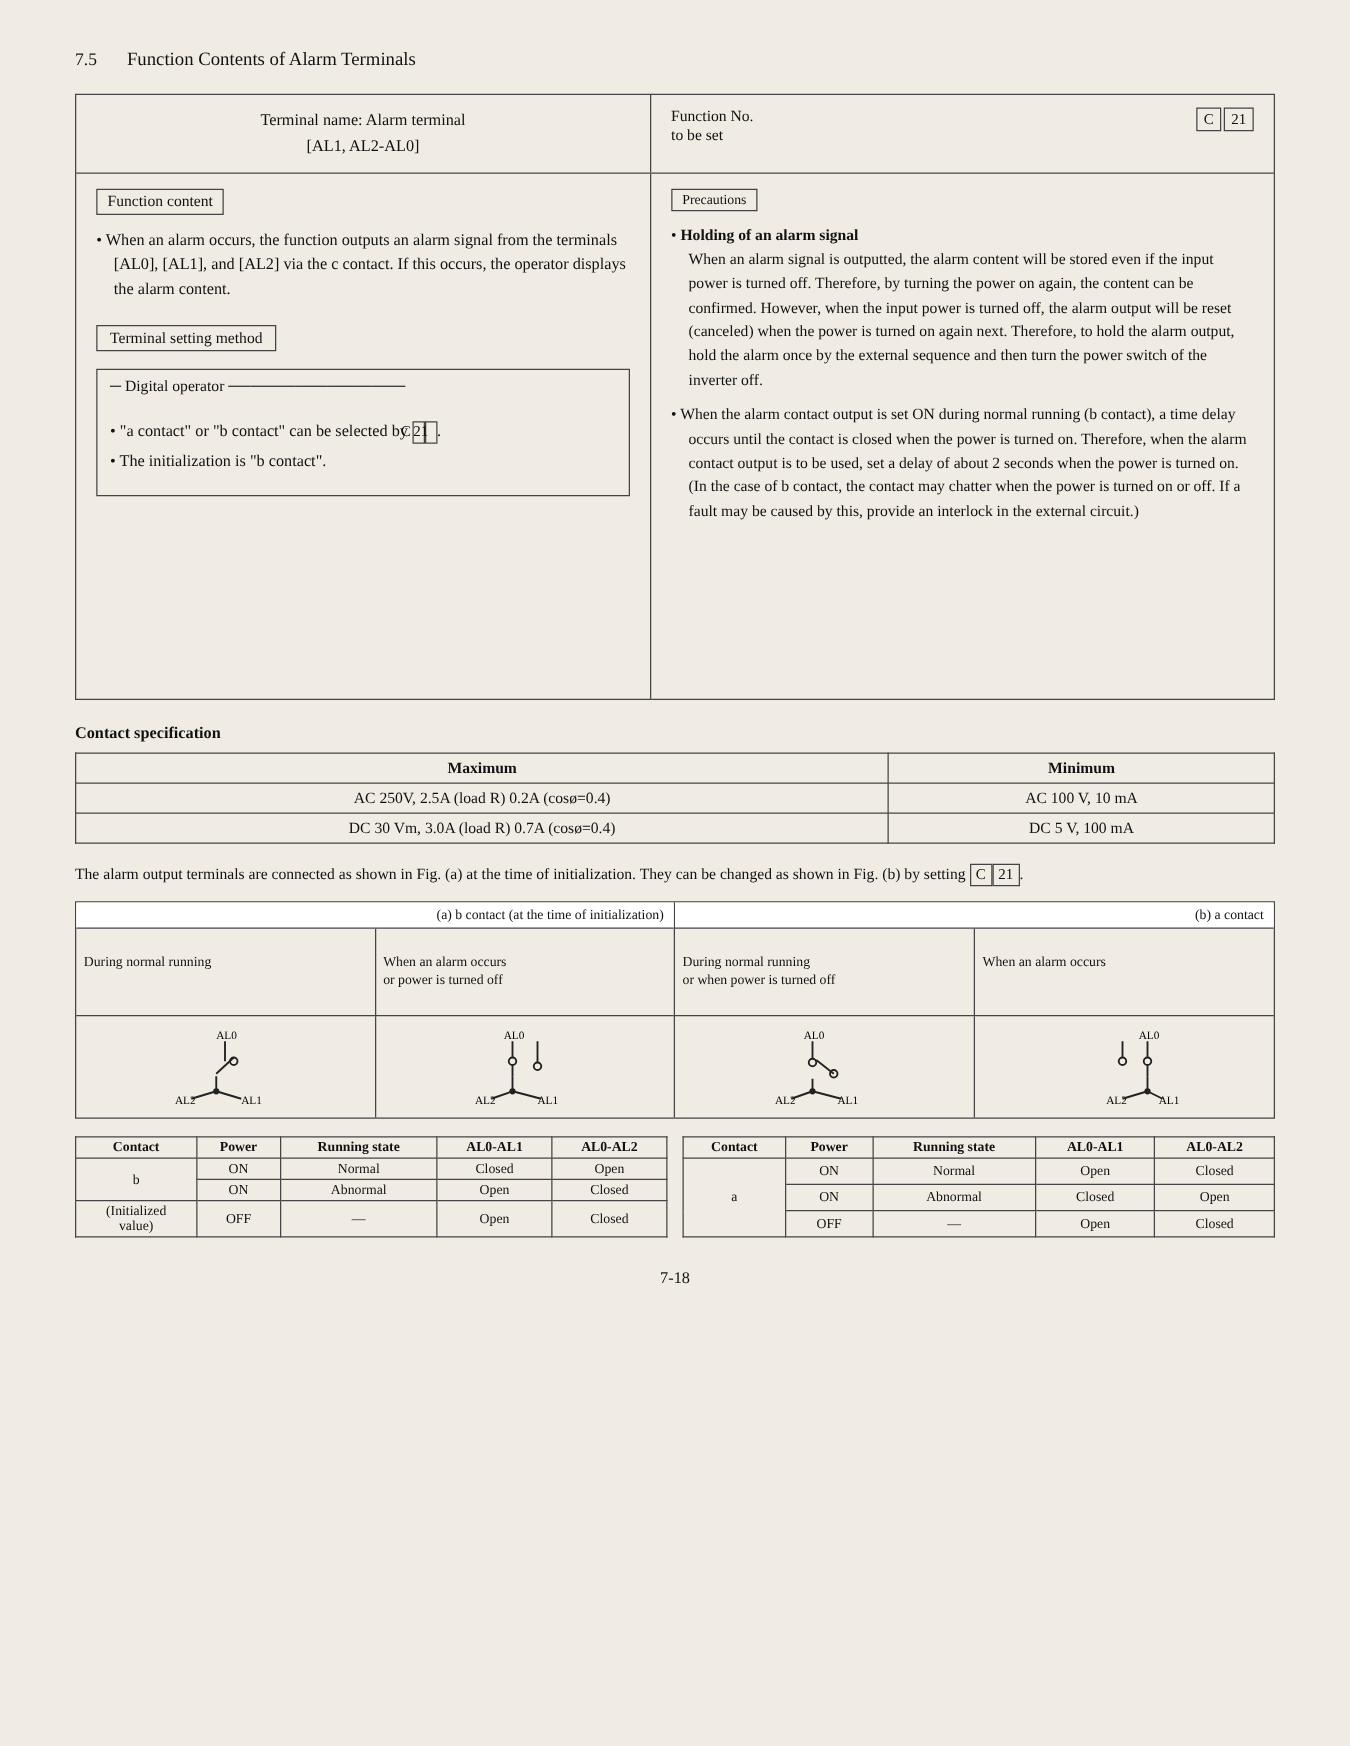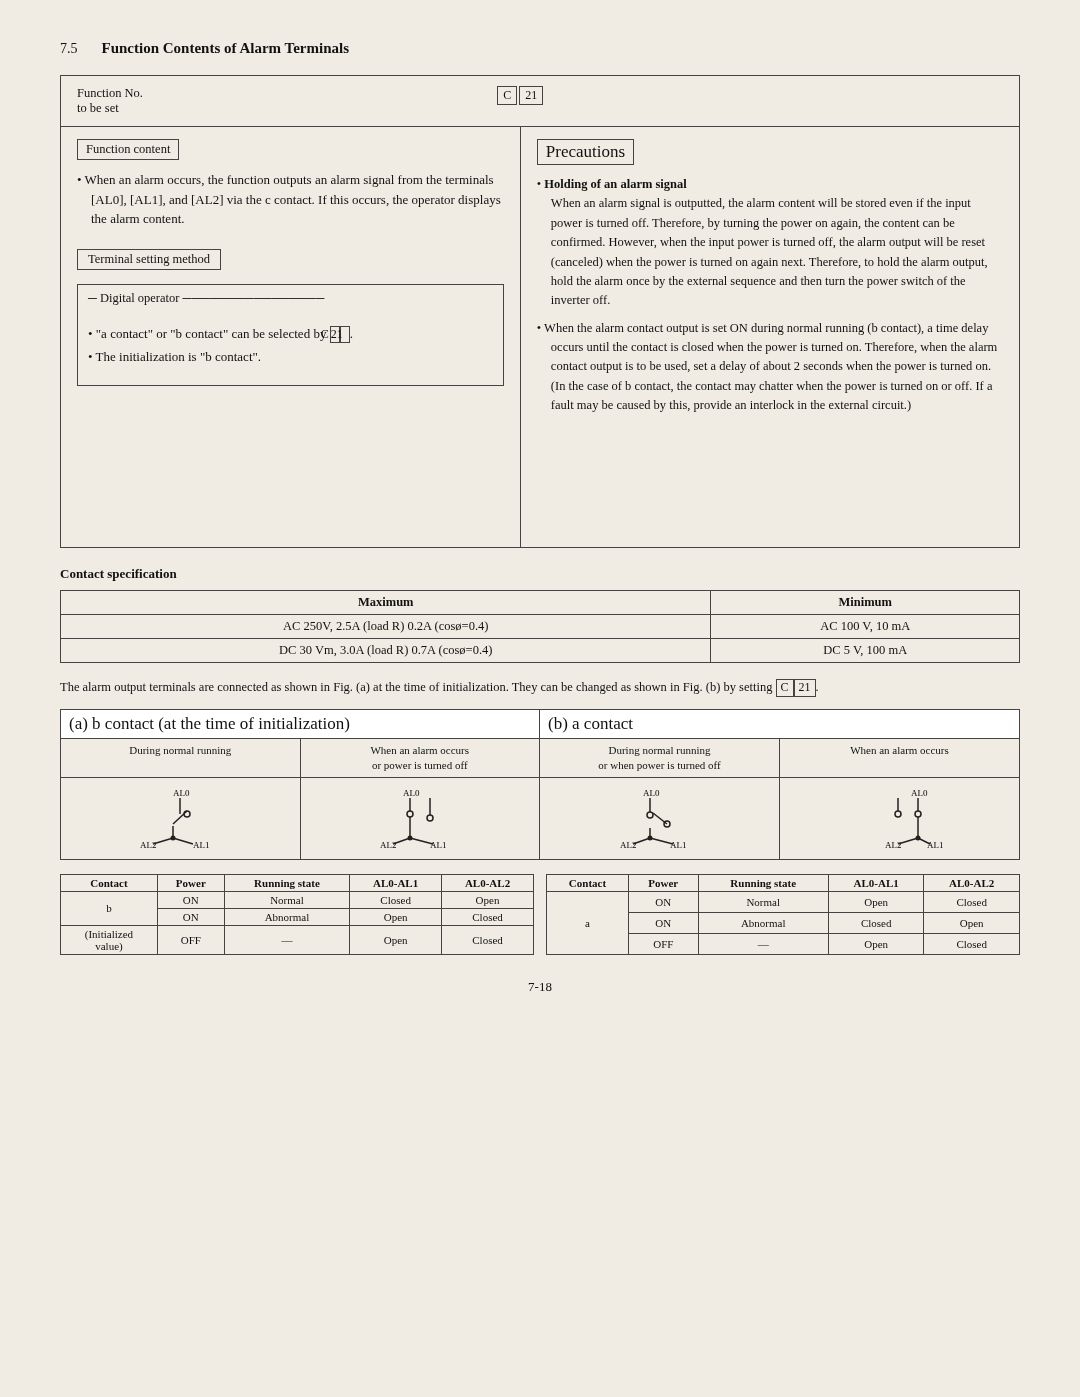--- a/index.html
+++ b/index.html
@@ -17,21 +17,21 @@
       align-items: center;
       margin-bottom: 18px;
     }
     .section-num {
       font-size: 14px;
       margin-right: 24px;
       font-weight: normal;
     }
     .section-title {
       font-size: 15px;
-      font-weight: bold;
+      font-weight: normal;
     }
     .main-box {
       border: 1.5px solid #444;
       padding: 0;
       margin-bottom: 18px;
     }
     .main-box-inner {
       display: flex;
       min-height: 420px;
     }
@@ -106,21 +106,21 @@
     }
     .digital-op-title {
       margin-bottom: 18px;
       font-size: 12.5px;
     }
     .precautions-label {
       border: 1.5px solid #444;
       display: inline-block;
       padding: 2px 8px;
       margin-bottom: 10px;
-      font-size: 17px;
+      font-size: 11px;
     }
     .prec-bullet-list {
       list-style: none;
       padding: 0;
       margin: 0;
     }
     .prec-bullet-list > li {
       padding-left: 14px;
       text-indent: -14px;
       line-height: 1.55;
@@ -161,33 +161,33 @@
     .diagram-left {
       width: 50%;
       border-right: 1.5px solid #444;
     }
     .diagram-right {
       width: 50%;
     }
     .diagram-header {
       border-bottom: 1.5px solid #444;
       padding: 4px 8px;
-      font-size: 17px;
-      text-align: left;
+      font-size: 11px;
+      text-align: right;
       background: #fff;
     }
     .diagram-subheaders {
       display: flex;
       border-bottom: 1.5px solid #444;
     }
     .diagram-subheader {
       flex: 1;
-      padding: 4px 6px;
+      padding: 20px 6px;
       font-size: 11px;
-      text-align: center;
+      text-align: left;
       line-height: 1.35;
     }
     .diagram-subheader:not(:last-child) {
       border-right: 1.5px solid #444;
     }
     .diagram-row {
       display: flex;
     }
     .diagram-cell {
       flex: 1;
@@ -236,20 +236,26 @@
 <body>
 
 <div class="page-header">
   <span class="section-num">7.5</span>
   <span class="section-title">Function Contents of Alarm Terminals</span>
 </div>
 
 <div class="main-box">
 
   <div class="top-row">
+    <div class="top-left">
+      <span>Terminal name:</span>
+      <span>Alarm terminal</span>
+      <br>
+      <span>[AL1, AL2-AL0]</span>
+    </div>
     <div class="top-right">
       <div>
         <div class="function-no-label">Function No.</div>
         <div class="function-no-label">to be set</div>
       </div>
       <div style="display:flex;align-items:center;gap:2px;">
         <span class="c-box">C</span>
         <span class="c-box">21</span>
       </div>
     </div>

